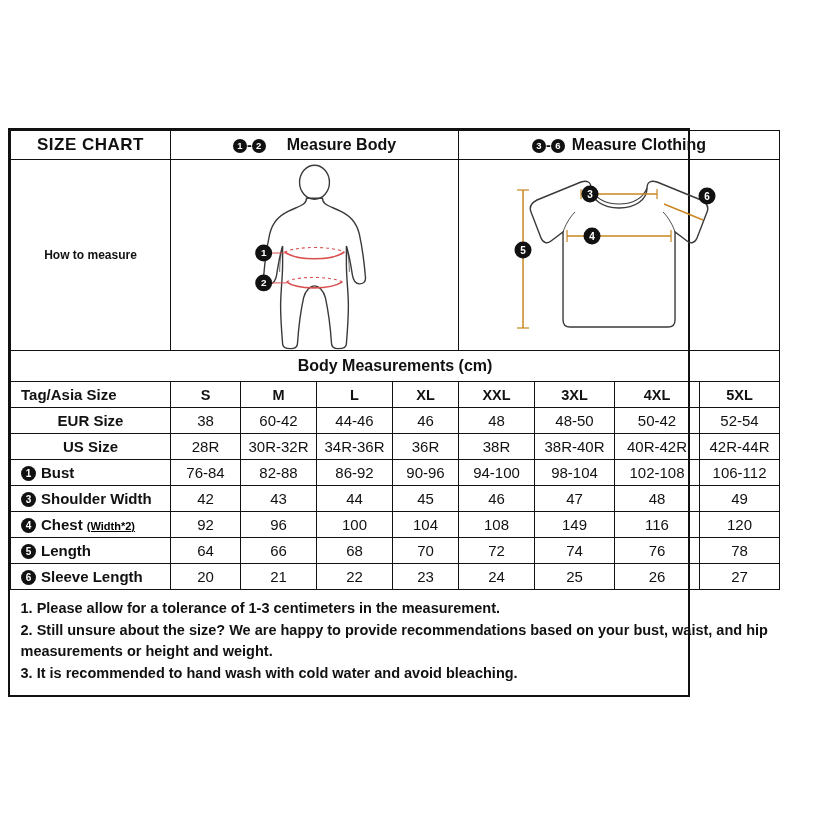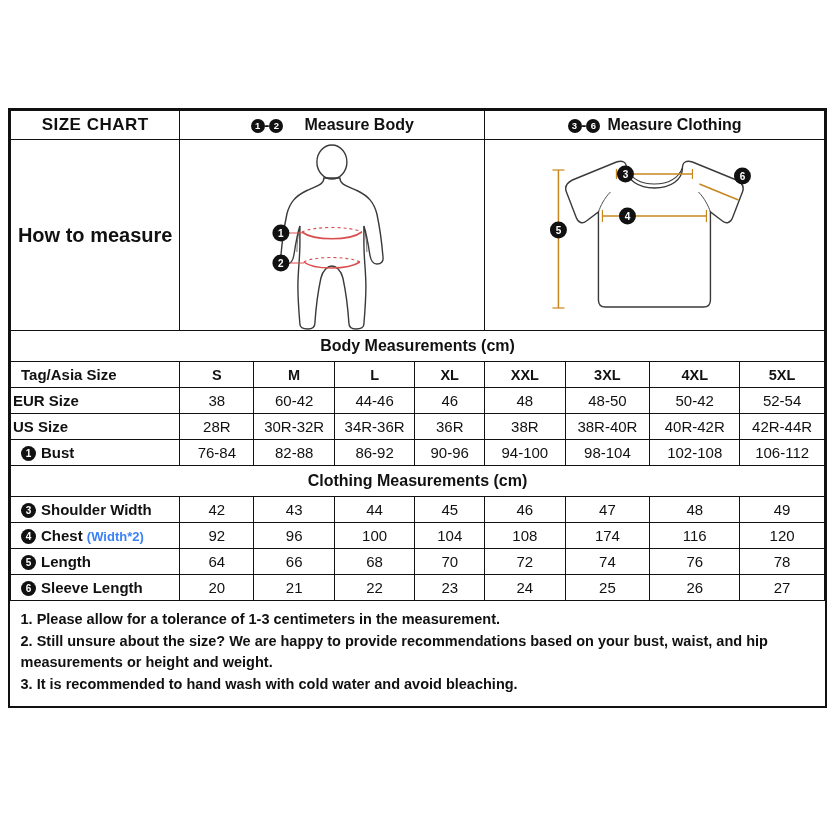--- a/index.html
+++ b/index.html
@@ -10,22 +10,22 @@
   body {
     width: 835px;
     height: 835px;
     font-family: "Liberation Sans", sans-serif;
     color: #111111;
     position: relative;
   }
   #page {
     position: absolute;
     left: 8px;
-    top: 108px;
-    width: 819px;
+    top: 128px;
+    width: 682px;
     border: 2px solid #111111;
     box-sizing: border-box;
     background: #ffffff;
   }
   table {
     border-collapse: collapse;
     width: 100%;
     table-layout: fixed;
   }
   td, th {
@@ -36,38 +36,38 @@
     padding: 4px 2px;
     font-weight: bold;
     color: #111111;
   }
   .hdr-title {
     font-size: 17px;
     font-weight: bold;
     letter-spacing: 0.5px;
   }
   .howto {
-    font-size: 20px;
+    font-size: 12px;
     font-weight: bold;
   }
   .sectionhdr {
     font-size: 16px;
     font-weight: bold;
     padding: 6px 0;
     margin-top: 47px;
   }
   .rowlabel {
     text-align: left;
     padding-left: 10px;
     font-weight: bold;
     font-size: 15px;
     white-space: nowrap;
   }
   .rowlabel-center {
-    text-align: left;
+    text-align: center;
     font-weight: bold;
     font-size: 15px;
   }
   .num {
     font-weight: normal;
     font-size: 15px;
   }
   .bullet {
     display: inline-block;
     width: 15px;
@@ -89,23 +89,24 @@
     border-radius: 50%;
     background: #111111;
     color: #ffffff;
     font-size: 9.5px;
     line-height: 14px;
     text-align: center;
     font-weight: bold;
     vertical-align: 1px;
   }
   .chest-sub {
-    color: #3b82f6;
-    font-size: 13px;
-    font-weight: bold;
+    color: #000000;
+    font-size: 11px;
+    font-weight: bold;
+    text-decoration: underline;
   }
   .notes {
     padding: 8px 10px 10px 10px;
     font-size: 14.5px;
     line-height: 1.45;
     text-align: left;
     border: none;
   }
   .notes div { margin-bottom: 1px; }
   .notes b { font-weight: bold; }
@@ -281,23 +282,20 @@
       <td class="num">76-84</td>
       <td class="num">82-88</td>
       <td class="num">86-92</td>
       <td class="num">90-96</td>
       <td class="num">94-100</td>
       <td class="num">98-104</td>
       <td class="num">102-108</td>
       <td class="num">106-112</td>
     </tr>
 
-    <tr>
-      <td colspan="9" class="sectionhdr">Clothing Measurements  (cm)</td>
-    </tr>
 
     <tr>
       <td class="rowlabel">
         <span class="bullet">3</span><span>Shoulder Width</span>
       </td>
       <td class="num">42</td>
       <td class="num">43</td>
       <td class="num">44</td>
       <td class="num">45</td>
       <td class="num">46</td>
@@ -309,21 +307,21 @@
     <tr>
       <td class="rowlabel">
         <span class="bullet">4</span><span>Chest</span>
         <span class="chest-sub">(Width*2)</span>
       </td>
       <td class="num">92</td>
       <td class="num">96</td>
       <td class="num">100</td>
       <td class="num">104</td>
       <td class="num">108</td>
-      <td class="num">174</td>
+      <td class="num">149</td>
       <td class="num">116</td>
       <td class="num">120</td>
     </tr>
 
     <tr>
       <td class="rowlabel">
         <span class="bullet">5</span><span>Length</span>
       </td>
       <td class="num">64</td>
       <td class="num">66</td>

